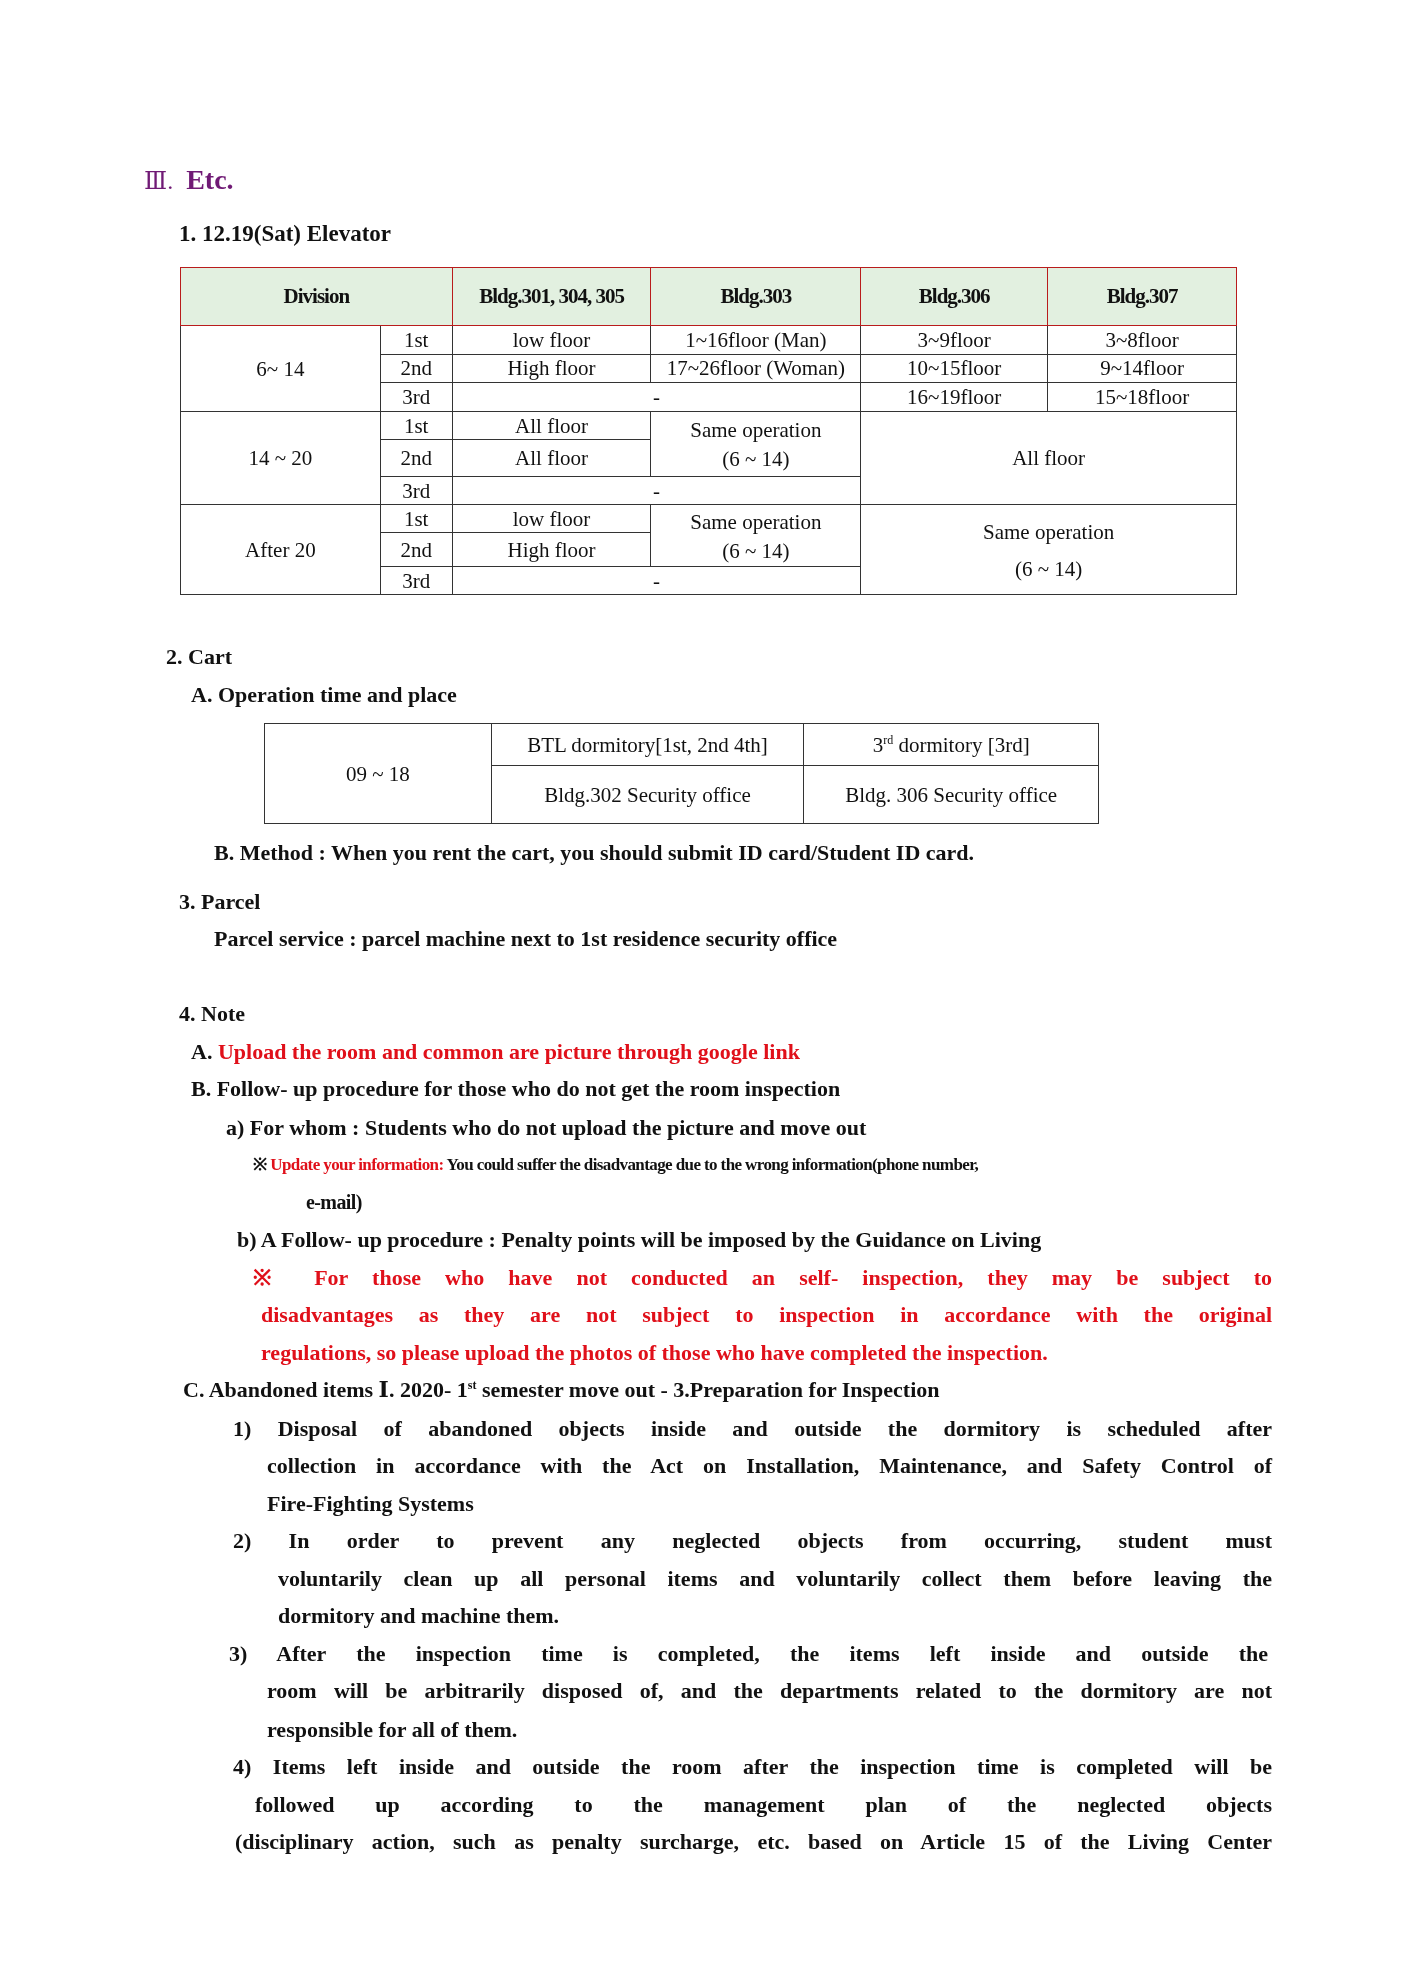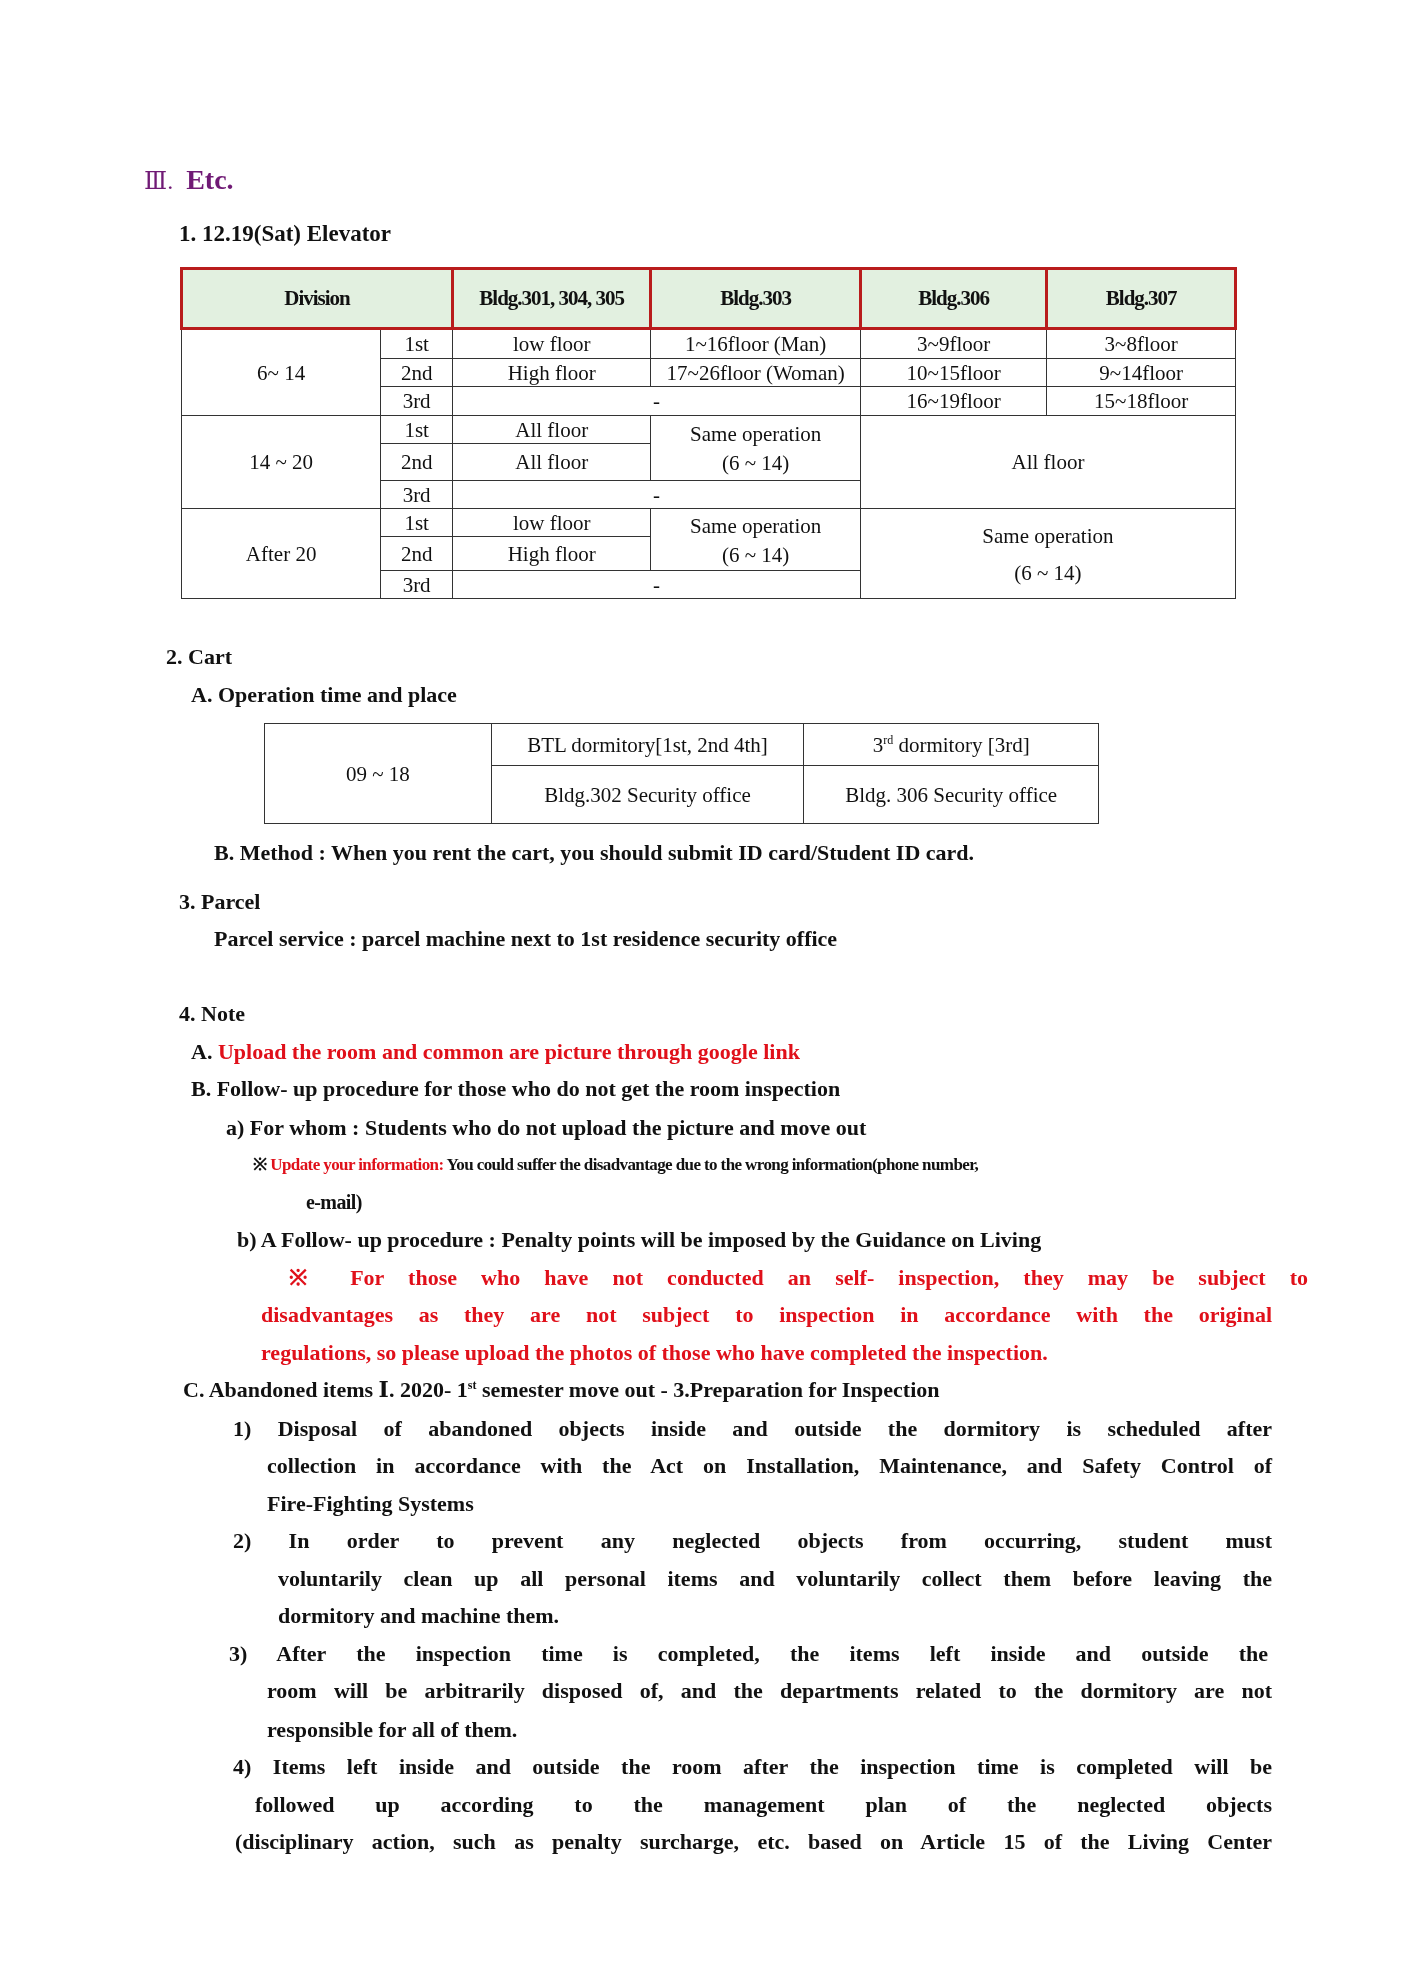--- a/index.html
+++ b/index.html
@@ -8,21 +8,21 @@
   .ln { position:absolute; white-space:nowrap; font-size:22px; line-height:28px;font-weight:bold; }
   .heading { position:absolute; left:144px; top:164px; font-size:28px; font-weight:bold; color:#701a75;
              font-family:"Liberation Serif","DejaVu Serif",serif; }
   .red { color:#e0101a; }
   .redb { color:#e0101a; font-weight:bold; }
   .just { text-align:justify; text-align-last:justify; display:block; }
   table { border-collapse:collapse; position:absolute; }
   td { border:1px solid #333; text-align:center; vertical-align:middle; padding:0;
        font-size:21px; line-height:24px; font-family:"Liberation Serif","DejaVu Serif",serif; }
   #elev { left:180px; top:267px; width:1057px; }
-  #elev th { background:#e2f0e0; border:3px solid #b91c1c; font-size:21px; font-weight:bold; height:55px;
+  #elev th { background:#e2f0e0; border:1px solid #b91c1c; font-size:21px; font-weight:bold; height:55px;
              letter-spacing:-1px; font-family:"Liberation Serif","DejaVu Serif",serif; }
   #elev tr.r td { height:27px; }
   #elev { border:1.5px solid #333; }
   #cart { left:264px; top:723px; width:835px; border:1.5px solid #333; }
   #cart td { font-size:21px; }
   sup { font-size:12px; vertical-align:8px; line-height:0; }
 </style>
 </head>
 <body>
 
@@ -150,21 +150,21 @@
   <span>A. </span><span class="red">Upload the room and common are picture through google link</span>
 </div>
 <div class="ln" style="left:191px;top:1075px;">B. Follow- up procedure for those who do not get the room inspection</div>
 <div class="ln" style="left:226px;top:1114px;">a) For whom : Students who do not upload the picture and move out</div>
 <div class="ln" style="left:253px;top:1151px;width:1019px;font-size:17px;letter-spacing:-0.6px;">
   <span>※</span>
   <span class="red">Update your information:</span><span> You could suffer the disadvantage due to the wrong information(phone number,</span>
 </div>
 <div class="ln" style="left:306px;top:1188px;font-size:20px;letter-spacing:-0.6px;">e-mail)</div>
 <div class="ln" style="left:237px;top:1226px;">b) A Follow- up procedure : Penalty points will be imposed by the Guidance on Living</div>
-<div class="ln redb" style="left:253px;top:1264px;width:1019px;margin-left:36px;">
+<div class="ln redb" style="left:253px;top:1264px;width:1019px;">
     <span class="just">※  For those who have not conducted an self- inspection, they may be subject to</span>
   </div>
 <div class="ln redb" style="left:261px;top:1301px;width:1011px;">
     <span class="just">disadvantages as they are not subject to inspection in accordance with the original</span>
   </div>
 <div class="ln redb" style="left:261px;top:1339px;">regulations, so please upload the photos of those who have completed the inspection.</div>
 
 <div class="ln" style="left:183px;top:1376px;">
   <span>C. Abandoned items Ⅰ. 2020- 1</span><sup>st</sup><span> semester move out - 3.Preparation for Inspection</span>
 </div>

